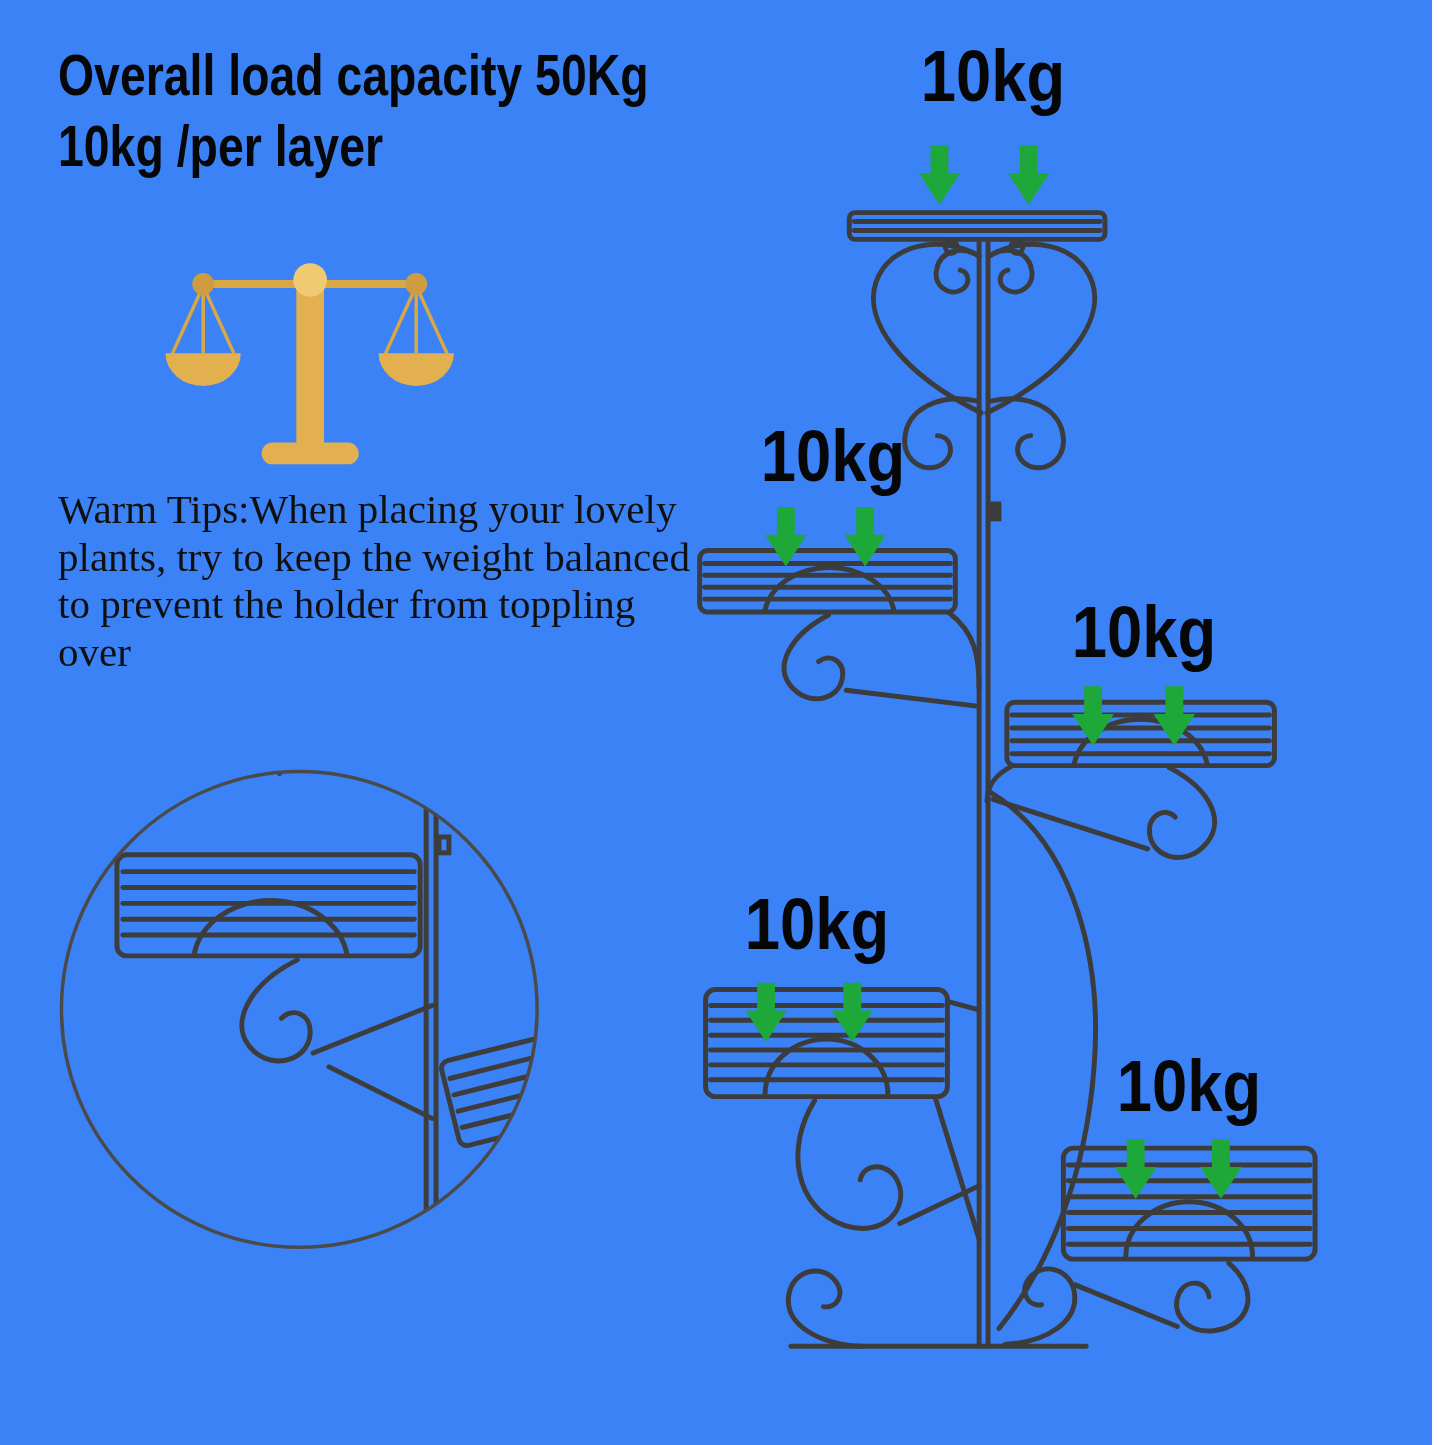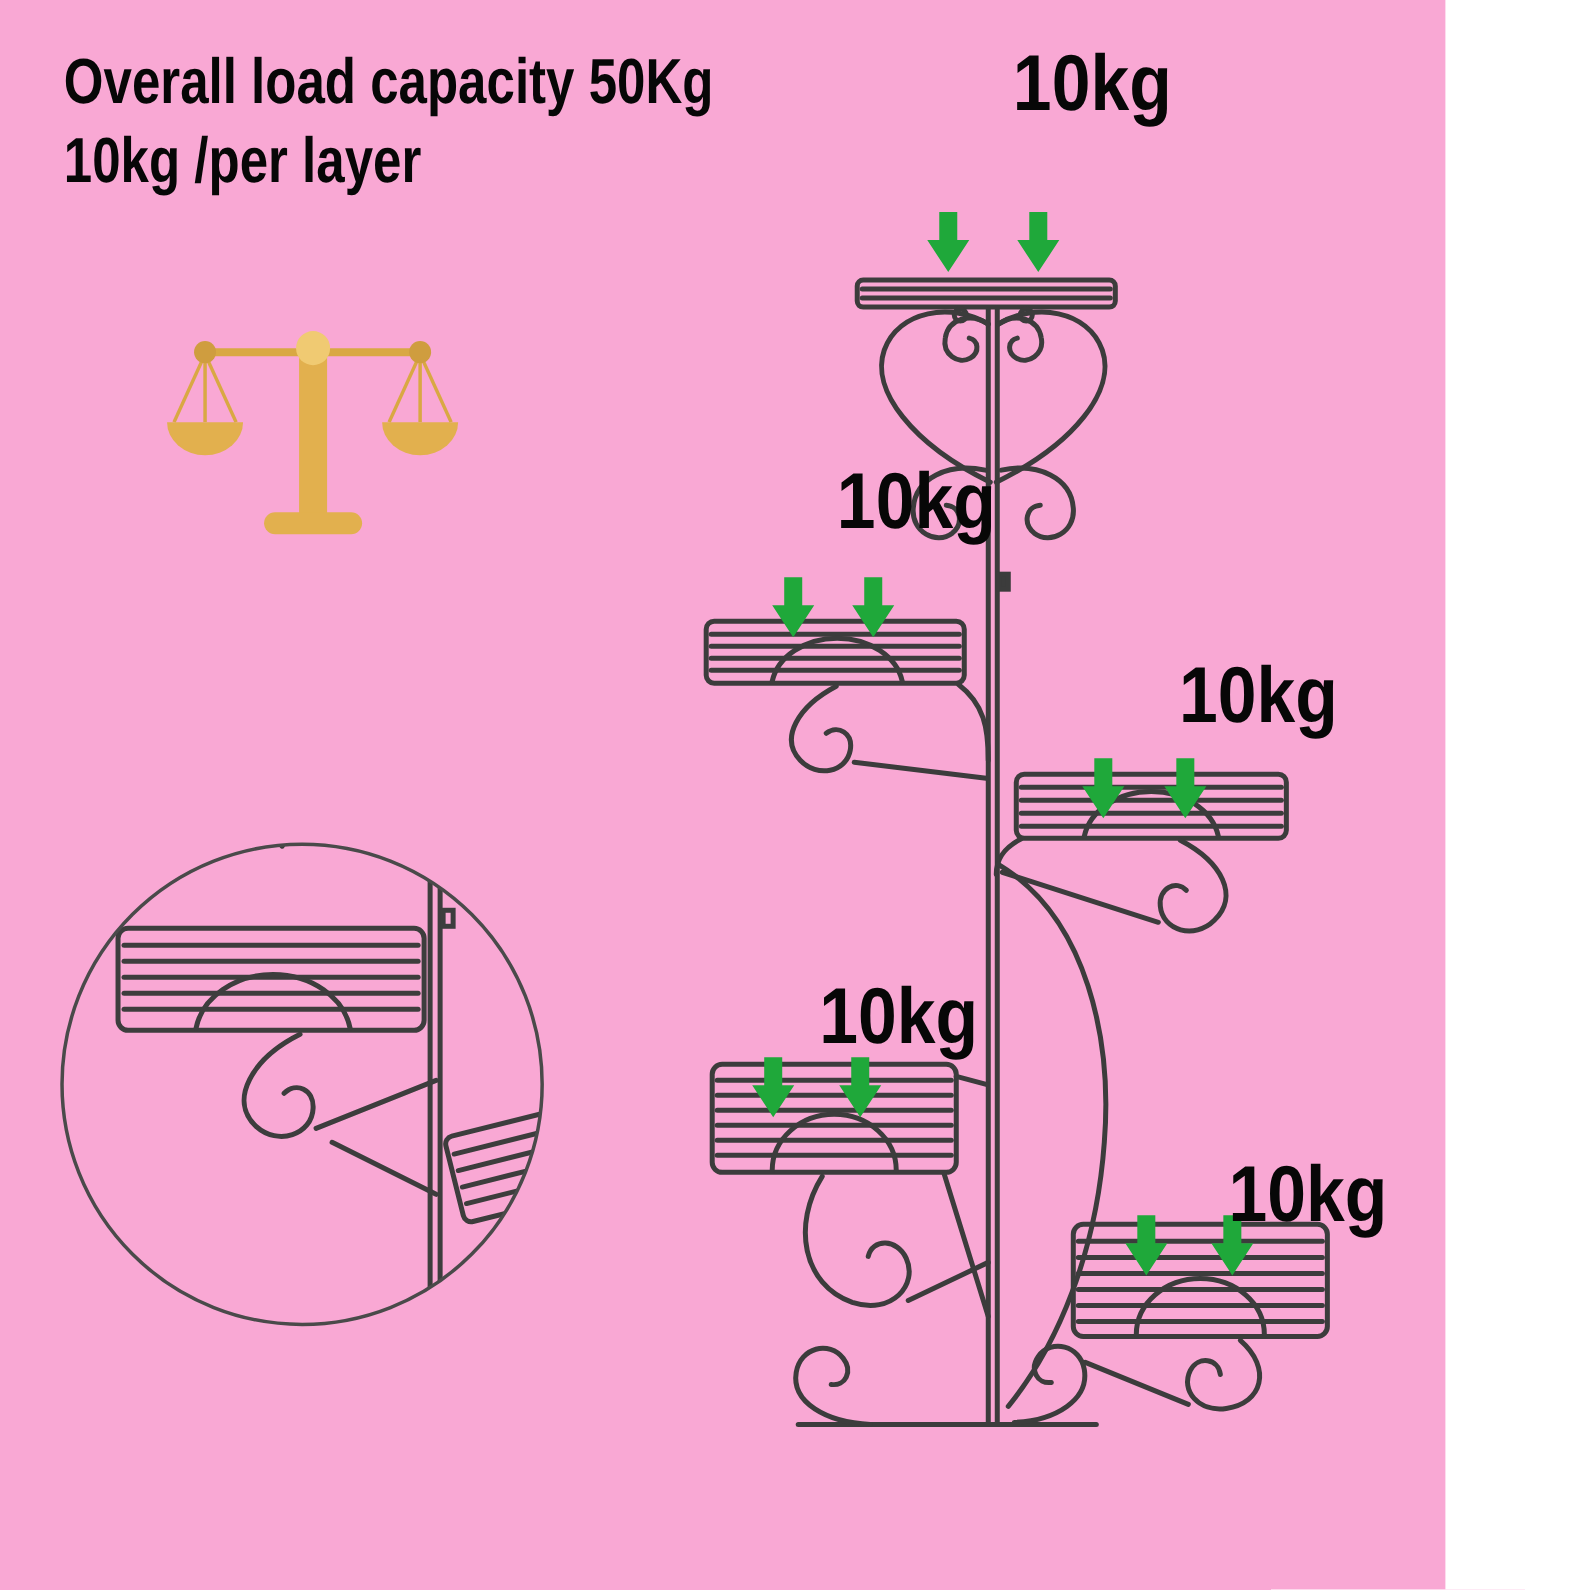--- a/index.html
+++ b/index.html
@@ -1,22 +1,22 @@
 <!DOCTYPE html>
 <html><head>
 <meta charset="utf-8">
 <style>
   * { margin: 0; padding: 0; box-sizing: border-box; }
   html, body { background: #ffffff; }
   body { font-family: "Liberation Sans", sans-serif; }
   .canvas {
     position: relative;
-    width: 1314px;
+    width: 1432px;
     height: 1445px;
-    background: #f9a8d4;
+    background: #3b82f6;
     overflow: hidden;
   }
   .stage {
     position: absolute;
     inset: 0;
     width: 100%;
     height: 100%;
   }
   .title {
     position: absolute;
@@ -221,20 +221,21 @@
       <use href="#down-arrow" transform="translate(1146,1143)"></use>
       <use href="#down-arrow" transform="translate(1232,1143)"></use>
     </g>
   </svg>
 
   <div class="title">
     <div>Overall load capacity 50Kg</div>
     <div>10kg /per layer</div>
   </div>
 
+  <div class="tips serif">Warm Tips:When placing your lovely plants, try to keep the weight balanced to prevent the holder from toppling over</div>
 
 
   <div class="kg kg1">10kg</div>
   <div class="kg kg2">10kg</div>
   <div class="kg kg3">10kg</div>
   <div class="kg kg4">10kg</div>
   <div class="kg kg5">10kg</div>
 
 </div>
 

